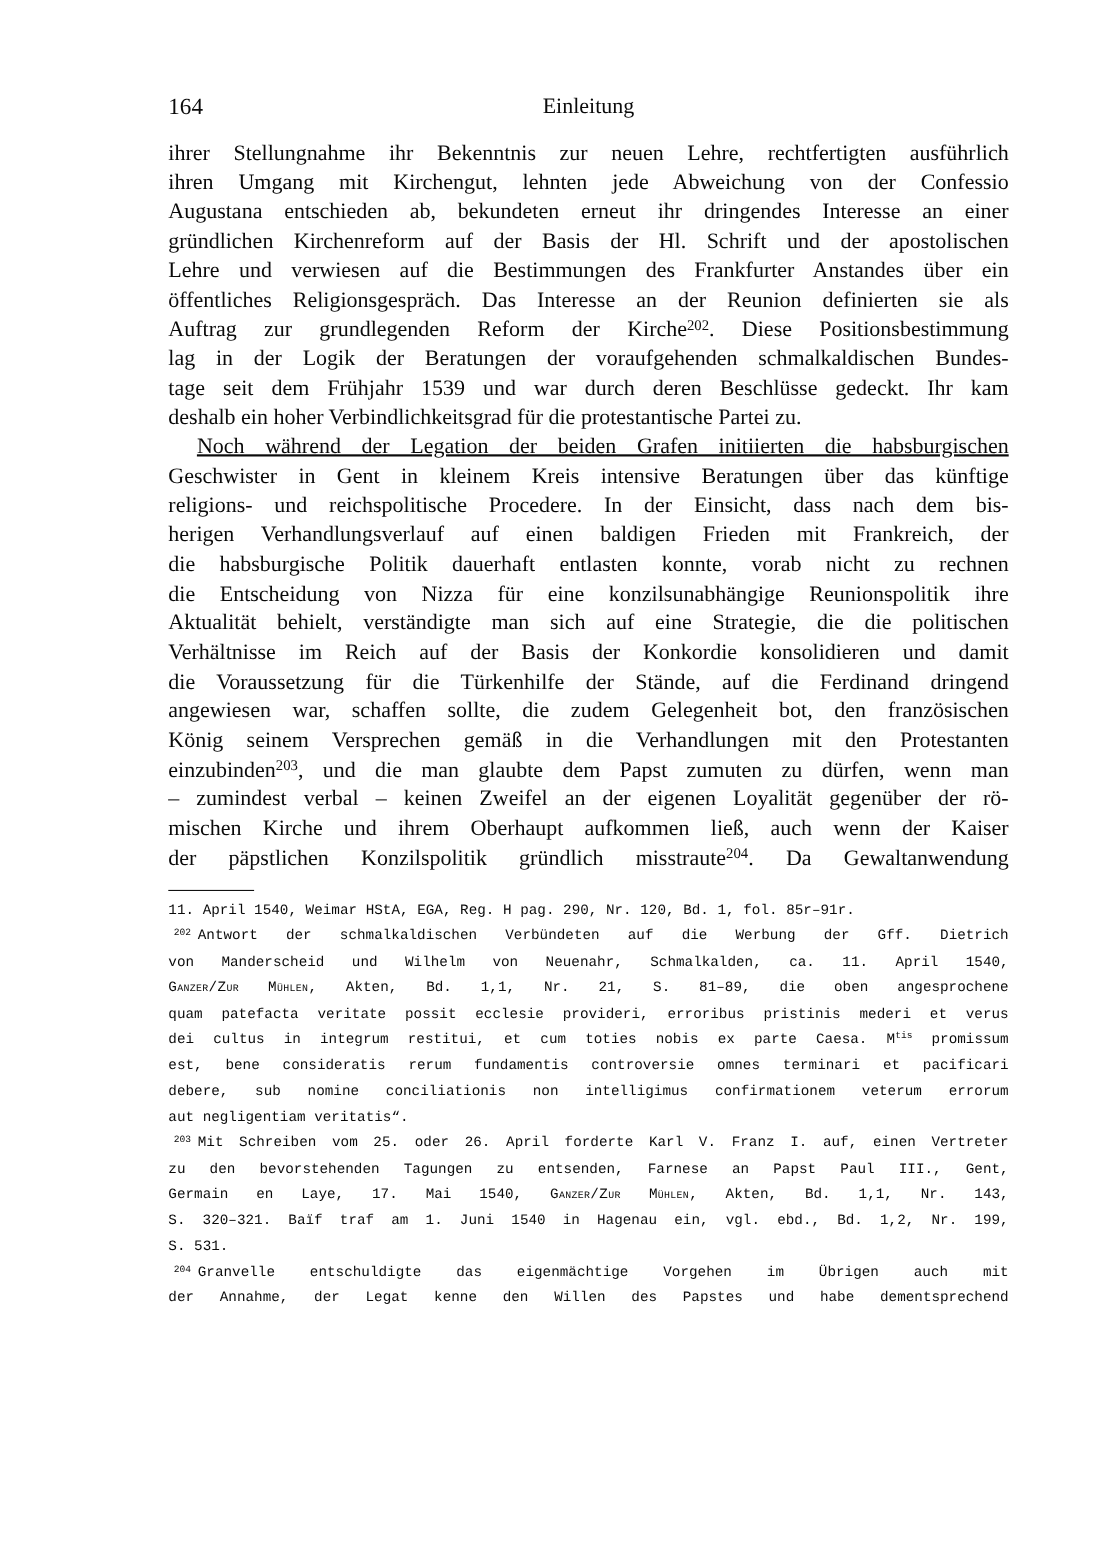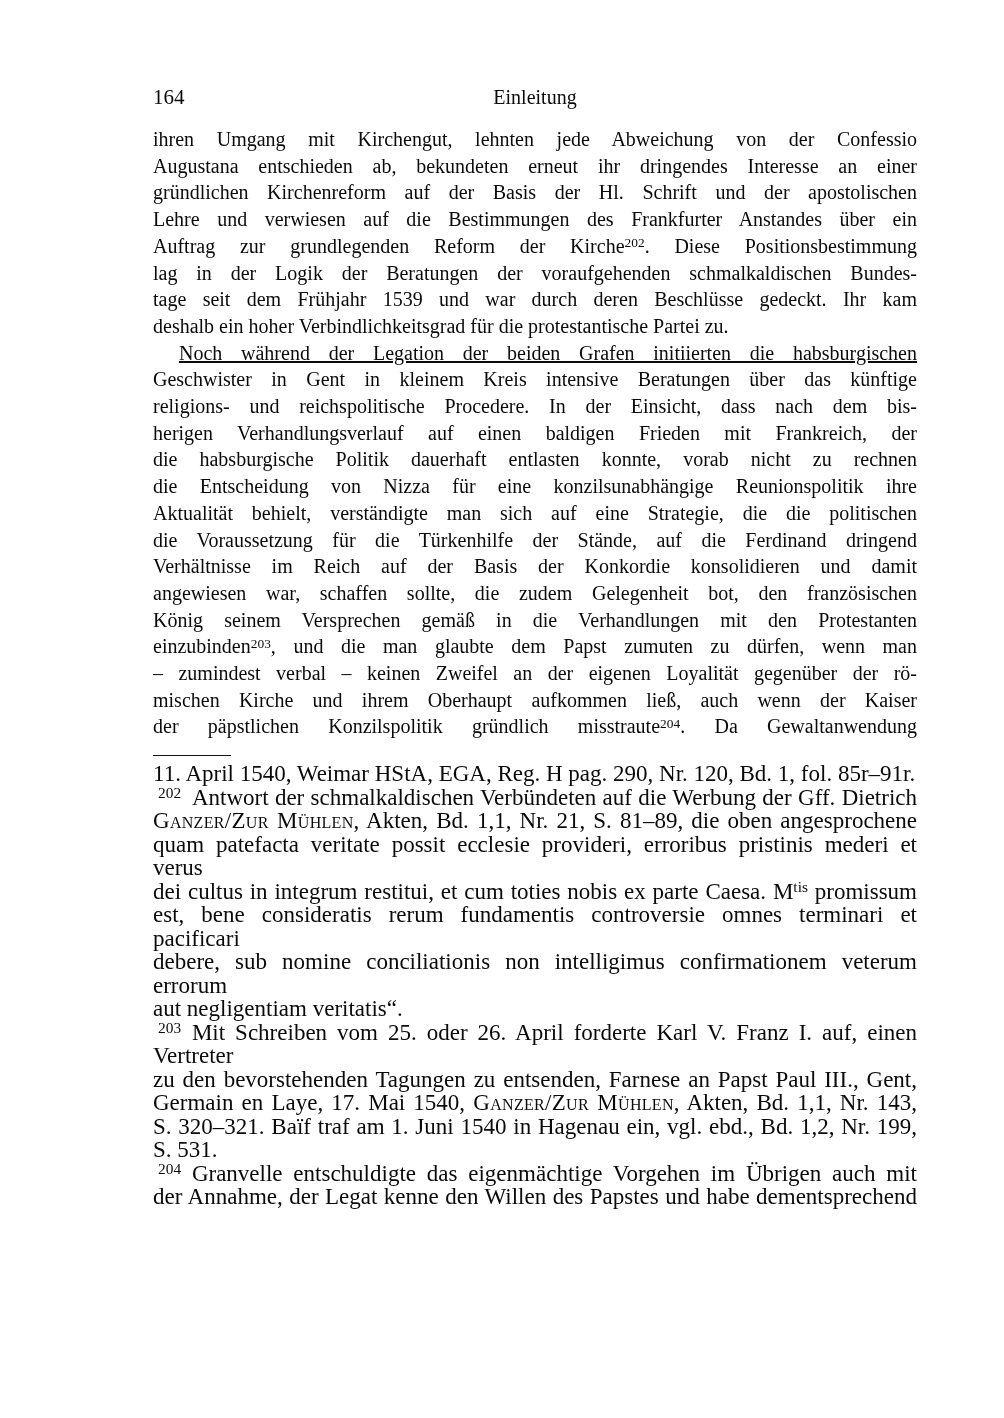--- a/index.html
+++ b/index.html
@@ -61,72 +61,76 @@
     margin-right: 0.7em;
     padding-left: 5px;
   }
   .fn-rule {
     width: 78px;
     height: 0;
     border-top: 1.6px solid #111111;
     margin: 15px 0 6px 0;
   }
   .footnotes {
-    font-size: 23px;
+    font-size: 13px;
     line-height: 23.5px;
+    font-family: Liberation Mono, monospace;
   }
   .sc {
     font-variant: small-caps;
     letter-spacing: 0.3px;
   }
 </style>
 </head>
 <body style="background: rgb(255, 255, 255);">
 
 <div class="page" style="color: rgb(10, 10, 10);">
   <div class="header">
     <span class="pagenum">164</span>
     <span class="running">Einleitung</span>
   </div>
   <div class="body-text">
       <div class="para">
+        <div class="line">ihrer Stellungnahme ihr Bekenntnis zur neuen Lehre, rechtfertigten ausführlich</div>
         <div class="line">ihren Umgang mit Kirchengut, lehnten jede Abweichung von der Confessio</div>
         <div class="line">Augustana entschieden ab, bekundeten erneut ihr dringendes Interesse an einer</div>
         <div class="line">gründlichen Kirchenreform auf der Basis der Hl. Schrift und der apostolischen</div>
         <div class="line">Lehre und verwiesen auf die Bestimmungen des Frankfurter Anstandes über ein</div>
+        <div class="line">öffentliches Religionsgespräch. Das Interesse an der Reunion definierten sie als</div>
         <div class="line">Auftrag zur grundlegenden Reform der Kirche<sup>202</sup>. Diese Positionsbestimmung</div>
         <div class="line">lag in der Logik der Beratungen der voraufgehenden schmalkaldischen Bundes-</div>
         <div class="line">tage seit dem Frühjahr 1539 und war durch deren Beschlüsse gedeckt. Ihr kam</div>
         <div class="line endline">deshalb ein hoher Verbindlichkeitsgrad für die protestantische Partei zu.</div>
       </div>
       <div class="para">
         <div class="line indent">Noch während der Legation der beiden Grafen initiierten die habsburgischen</div>
         <div class="line">Geschwister in Gent in kleinem Kreis intensive Beratungen über das künftige</div>
         <div class="line">religions- und reichspolitische Procedere. In der Einsicht, dass nach dem bis-</div>
         <div class="line">herigen Verhandlungsverlauf auf einen baldigen Frieden mit Frankreich, der</div>
         <div class="line">die habsburgische Politik dauerhaft entlasten konnte, vorab nicht zu rechnen</div>
         <div class="line">die Entscheidung von Nizza für eine konzilsunabhängige Reunionspolitik ihre</div>
         <div class="line">Aktualität behielt, verständigte man sich auf eine Strategie, die die politischen</div>
+        <div class="line">Verhältnisse im Reich auf der Basis der Konkordie konsolidieren und damit</div>
         <div class="line">die Voraussetzung für die Türkenhilfe der Stände, auf die Ferdinand dringend</div>
-        <div class="line">Verhältnisse im Reich auf der Basis der Konkordie konsolidieren und damit</div>
         <div class="line">angewiesen war, schaffen sollte, die zudem Gelegenheit bot, den französischen</div>
         <div class="line">König seinem Versprechen gemäß in die Verhandlungen mit den Protestanten</div>
         <div class="line">einzubinden<sup>203</sup>, und die man glaubte dem Papst zumuten zu dürfen, wenn man</div>
         <div class="line">– zumindest verbal – keinen Zweifel an der eigenen Loyalität gegenüber der rö-</div>
         <div class="line">mischen Kirche und ihrem Oberhaupt aufkommen ließ, auch wenn der Kaiser</div>
         <div class="line">der päpstlichen Konzilspolitik gründlich misstraute<sup>204</sup>. Da Gewaltanwendung</div>
       </div>
     </div>
   <div class="fn-rule" style="border-top-color: rgb(17, 17, 17);"></div>
   <div class="footnotes">
       <div class="footnote">
         <div class="line endline">11. April 1540, Weimar HStA, EGA, Reg. H pag. 290, Nr. 120, Bd. 1, fol. 85r–91r.</div>
       </div>
       <div class="footnote">
         <div class="line"><sup class="fnmark">202</sup>Antwort der schmalkaldischen Verbündeten auf die Werbung der Gff. Dietrich</div>
+        <div class="line">von Manderscheid und Wilhelm von Neuenahr, Schmalkalden, ca. 11. April 1540,</div>
         <div class="line"><span class="sc">Ganzer/Zur Mühlen</span>, Akten, Bd. 1,1, Nr. 21, S. 81–89, die oben angesprochene</div>
         <div class="line">quam patefacta veritate possit ecclesie provideri, erroribus pristinis mederi et verus</div>
         <div class="line">dei cultus in integrum restitui, et cum toties nobis ex parte Caesa. M<sup>tis</sup> promissum</div>
         <div class="line">est, bene consideratis rerum fundamentis controversie omnes terminari et pacificari</div>
         <div class="line">debere, sub nomine conciliationis non intelligimus confirmationem veterum errorum</div>
         <div class="line endline">aut negligentiam veritatis“.</div>
       </div>
       <div class="footnote">
         <div class="line"><sup class="fnmark">203</sup>Mit Schreiben vom 25. oder 26. April forderte Karl V. Franz I. auf, einen Vertreter</div>
         <div class="line">zu den bevorstehenden Tagungen zu entsenden, Farnese an Papst Paul III., Gent,</div>

